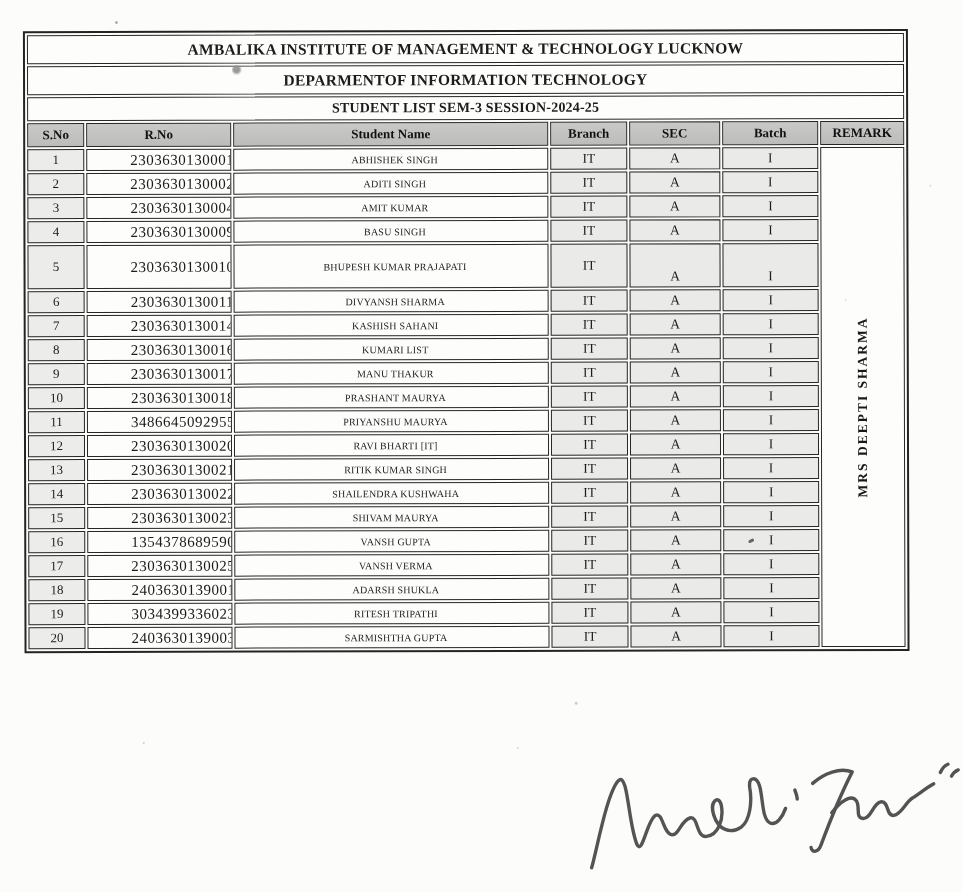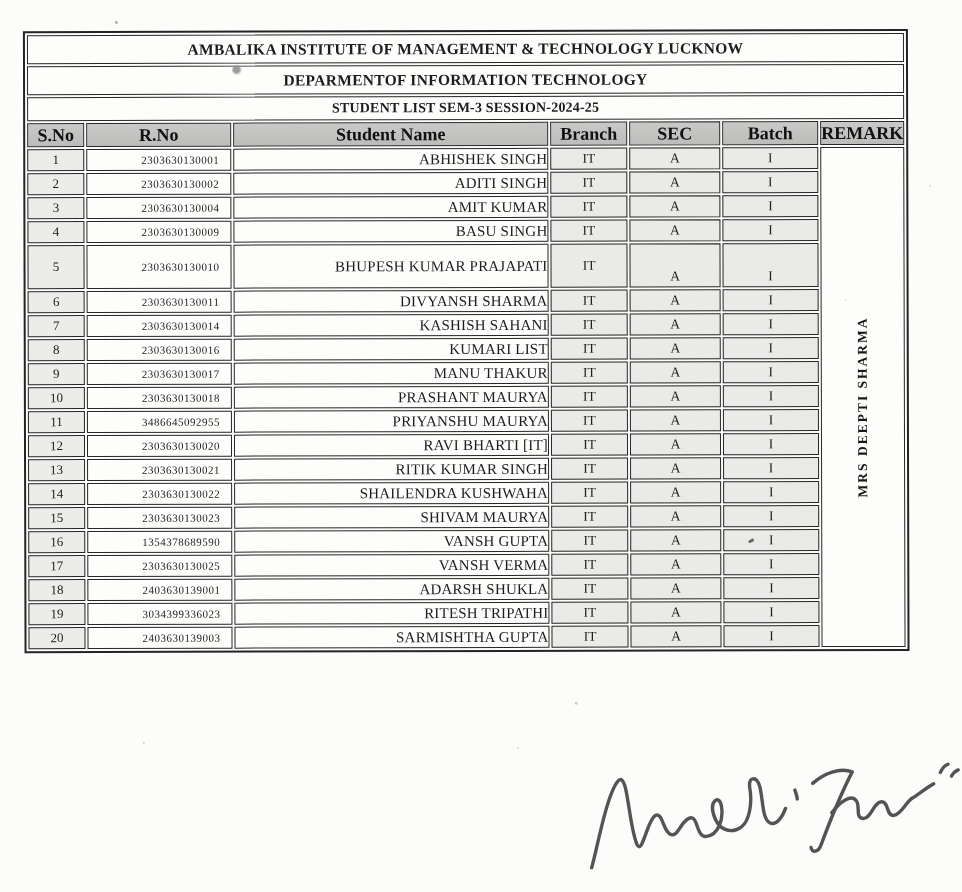--- a/index.html
+++ b/index.html
@@ -24,29 +24,29 @@
     box-sizing:border-box;
     overflow:hidden;white-space:nowrap;
     font-family:"Liberation Serif","DejaVu Serif",serif;
     background:#fdfdfc;
     padding:0;
   }
   tr.r-title1 td{height:29px;font-weight:bold;font-size:15.5px;text-align:center;letter-spacing:.3px;}
   tr.r-title2 td{height:29px;font-weight:bold;font-size:15.5px;text-align:center;letter-spacing:.3px;}
   tr.r-title3 td{height:24px;font-weight:bold;font-size:14px;text-align:center;letter-spacing:.2px;}
   tr.r-head th{
-    height:24px;font-weight:bold;font-size:18px;text-align:center;
+    height:24px;font-weight:bold;font-size:13px;text-align:center;
     background:linear-gradient(#c9c9c8,#bcbcbb);
     color:#111;
   }
   tr.r-data td{height:22px;}
   tr.r-tall td{height:44px;}
   td.c-sno{background:#ececea;text-align:center;font-size:13px;}
-  td.c-rno{text-align:center;font-size:11px;letter-spacing:.5px;padding-left:43px;}
-  td.c-name{text-align:right;padding-left:8px;font-size:15px;letter-spacing:.2px;}
+  td.c-rno{text-align:center;font-size:15px;letter-spacing:.5px;padding-left:43px;}
+  td.c-name{text-align:center;padding-left:8px;font-size:10px;letter-spacing:.2px;}
   td.c-branch{background:#eaeae8;text-align:center;font-size:13.5px;margin-top:31px;}
   td.c-sec,td.c-batch{
     background:#eaeae8;text-align:center;font-size:13.5px;
     vertical-align:bottom;padding-bottom:2px;
   }
   td.c-remark{
     background:#fdfdfc;position:relative;height:auto !important;
   }
   .remark-note{
     position:absolute;left:50%;top:52%;

